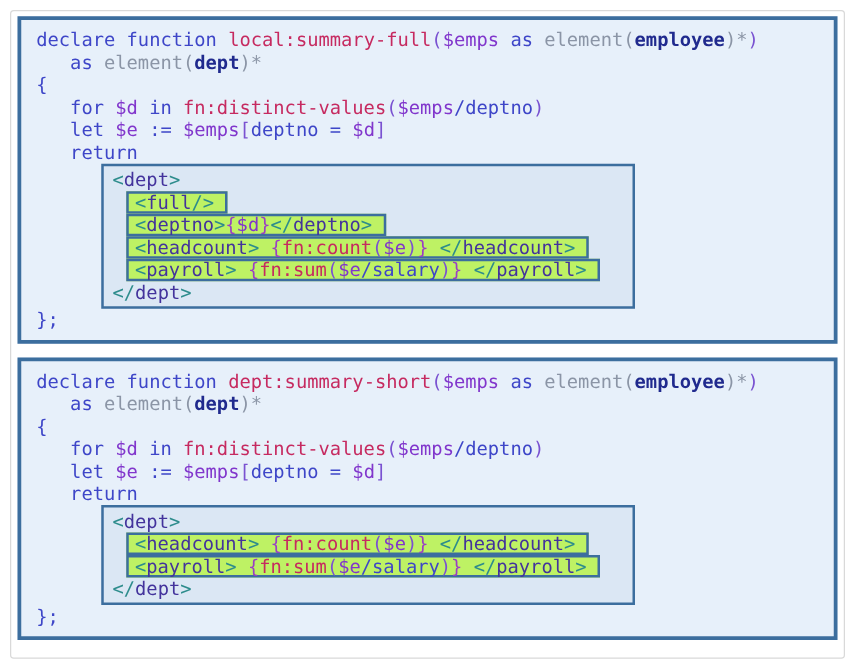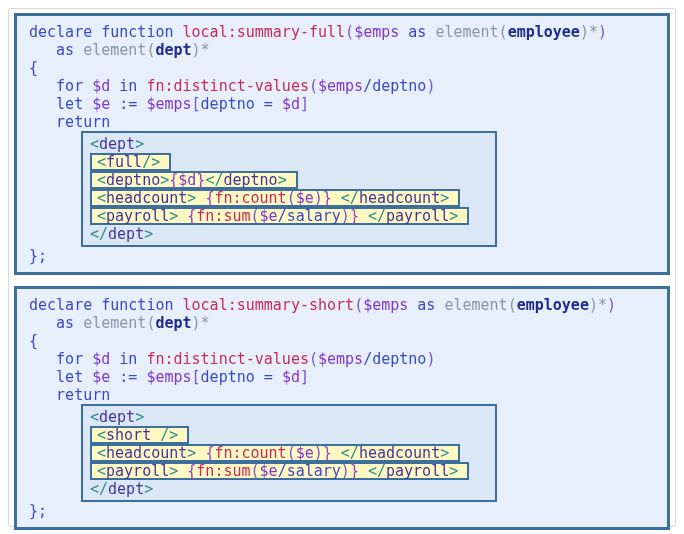--- a/index.html
+++ b/index.html
@@ -24,22 +24,22 @@
     font-size:15px;
   }
   .obox{
     width:fit-content;
     border:2px solid #3c6e9e;background:#dbe7f4;
     margin-left:52px;padding:2px 26px 2px 0;
   }
   .obox .plainline{padding-left:7px;}
   .ibox{
     display:inline-block;box-sizing:border-box;height:18px;
-    line-height:14px;border:2px solid #3c6e9e;background:#fef9c3;
-    vertical-align:top;padding:0 9px 0 5px;margin-left:7px;white-space:pre;
+    line-height:14px;border:2px solid #3c6e9e;background:#bef264;
+    vertical-align:top;padding:0 9px 0 5px;margin-left:18px;white-space:pre;
   }
   
   .tk-kw{color:#3e46c8;}              
   .tk-fn{color:#c62a60;}              
   .tk-var{color:#8136cc;}             
   .tk-vi{color:#7a52d1;}              
   .tk-gy{color:#8b95a6;}              
   .tk-ty{color:#202a8e;font-weight:bold;} 
   .tk-tb{color:#2d8c8c;}              
   .tk-tn{color:#43339c;}              
@@ -60,28 +60,27 @@
         <div class="codeline plainline"><span class="tk-tb">&lt;</span><span class="tk-tn">dept</span><span class="tk-tb">&gt;</span></div>
         <div class="codeline"><span class="ibox"><span class="tk-tb">&lt;</span><span class="tk-tn">full</span><span class="tk-tb">/&gt;</span></span></div>
         <div class="codeline"><span class="ibox"><span class="tk-tb">&lt;</span><span class="tk-tn">deptno</span><span class="tk-tb">&gt;</span><span class="tk-xb">{</span><span class="tk-var">$d</span><span class="tk-xb">}</span><span class="tk-tb">&lt;/</span><span class="tk-tn">deptno</span><span class="tk-tb">&gt;</span></span></div>
         <div class="codeline"><span class="ibox"><span class="tk-tb">&lt;</span><span class="tk-tn">headcount</span><span class="tk-tb">&gt; </span><span class="tk-xb">{</span><span class="tk-fn">fn:count</span><span class="tk-vi">(</span><span class="tk-var">$e</span><span class="tk-vi">)</span><span class="tk-xb">} </span><span class="tk-tb">&lt;/</span><span class="tk-tn">headcount</span><span class="tk-tb">&gt;</span></span></div>
         <div class="codeline"><span class="ibox"><span class="tk-tb">&lt;</span><span class="tk-tn">payroll</span><span class="tk-tb">&gt; </span><span class="tk-xb">{</span><span class="tk-fn">fn:sum</span><span class="tk-vi">(</span><span class="tk-var">$e</span><span class="tk-kw">/salary</span><span class="tk-vi">)</span><span class="tk-xb">} </span><span class="tk-tb">&lt;/</span><span class="tk-tn">payroll</span><span class="tk-tb">&gt;</span></span></div>
         <div class="codeline plainline"><span class="tk-tb">&lt;/</span><span class="tk-tn">dept</span><span class="tk-tb">&gt;</span></div>
       </div>
       <div class="codeline"><span class="tk-kw">};</span></div>
     </div>
   <div class="codeblock">
-      <div class="codeline"><span class="tk-kw">declare function </span><span class="tk-fn">local:summary-short</span><span class="tk-vi">(</span><span class="tk-var">$emps</span><span class="tk-kw"> as </span><span class="tk-gy">element(</span><span class="tk-ty">employee</span><span class="tk-gy">)*</span><span class="tk-vi">)</span></div>
+      <div class="codeline"><span class="tk-kw">declare function </span><span class="tk-fn">dept:summary-short</span><span class="tk-vi">(</span><span class="tk-var">$emps</span><span class="tk-kw"> as </span><span class="tk-gy">element(</span><span class="tk-ty">employee</span><span class="tk-gy">)*</span><span class="tk-vi">)</span></div>
       <div class="codeline"><span class="tk-kw">   as </span><span class="tk-gy">element(</span><span class="tk-ty">dept</span><span class="tk-gy">)*</span></div>
       <div class="codeline"><span class="tk-kw">{</span></div>
       <div class="codeline"><span class="tk-kw">   for </span><span class="tk-var">$d</span><span class="tk-kw"> in </span><span class="tk-fn">fn:distinct-values</span><span class="tk-vi">(</span><span class="tk-var">$emps</span><span class="tk-kw">/deptno</span><span class="tk-vi">)</span></div>
       <div class="codeline"><span class="tk-kw">   let </span><span class="tk-var">$e</span><span class="tk-kw"> := </span><span class="tk-var">$emps</span><span class="tk-vi">[</span><span class="tk-kw">deptno = </span><span class="tk-var">$d</span><span class="tk-vi">]</span></div>
       <div class="codeline"><span class="tk-kw">   return</span></div>
       <div class="obox">
         <div class="codeline plainline"><span class="tk-tb">&lt;</span><span class="tk-tn">dept</span><span class="tk-tb">&gt;</span></div>
-        <div class="codeline"><span class="ibox"><span class="tk-tb">&lt;</span><span class="tk-tn">short</span><span class="tk-tb"> /&gt;</span></span></div>
         <div class="codeline"><span class="ibox"><span class="tk-tb">&lt;</span><span class="tk-tn">headcount</span><span class="tk-tb">&gt; </span><span class="tk-xb">{</span><span class="tk-fn">fn:count</span><span class="tk-vi">(</span><span class="tk-var">$e</span><span class="tk-vi">)</span><span class="tk-xb">} </span><span class="tk-tb">&lt;/</span><span class="tk-tn">headcount</span><span class="tk-tb">&gt;</span></span></div>
         <div class="codeline"><span class="ibox"><span class="tk-tb">&lt;</span><span class="tk-tn">payroll</span><span class="tk-tb">&gt; </span><span class="tk-xb">{</span><span class="tk-fn">fn:sum</span><span class="tk-vi">(</span><span class="tk-var">$e</span><span class="tk-kw">/salary</span><span class="tk-vi">)</span><span class="tk-xb">} </span><span class="tk-tb">&lt;/</span><span class="tk-tn">payroll</span><span class="tk-tb">&gt;</span></span></div>
         <div class="codeline plainline"><span class="tk-tb">&lt;/</span><span class="tk-tn">dept</span><span class="tk-tb">&gt;</span></div>
       </div>
       <div class="codeline"><span class="tk-kw">};</span></div>
     </div>
 </div>
 
 </body></html>

